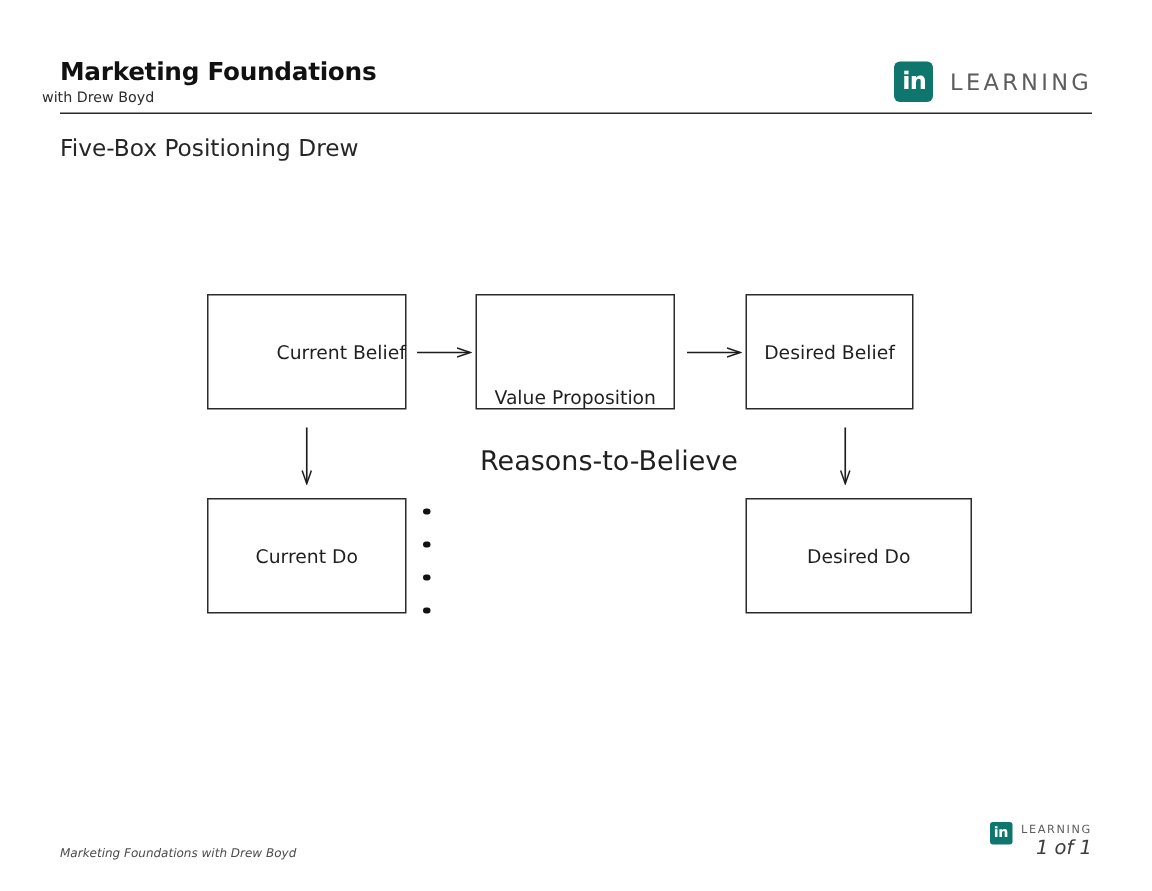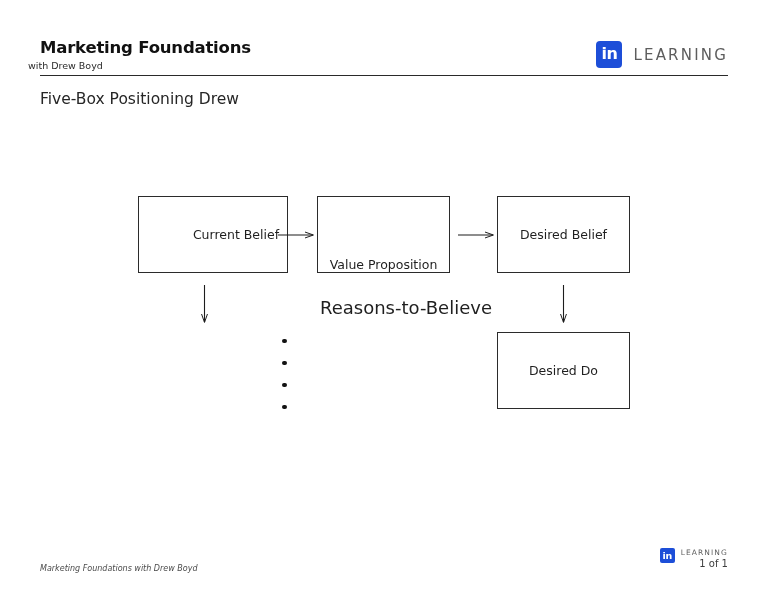--- a/index.html
+++ b/index.html
@@ -56,21 +56,21 @@
   .li-lockup {
     position: absolute;
     display: flex;
     align-items: center;
   }
   .li-lockup.top {
     right: 40px;
     top: 41px;
   }
   .li-badge {
-    background: #1d4ed8;
+    background: #0f766e;
     color: #ffffff;
     display: flex;
     align-items: center;
     justify-content: center;
     font-weight: bold;
     line-height: 1;
   }
   .li-lockup.top .li-badge {
     width: 26px;
     height: 26px;
@@ -117,25 +117,25 @@
     align-items: center;
     justify-content: center;
     box-sizing: border-box;
   }
   .node-label {
     font-size: 12.5px;
     color: #1f1f1f;
     white-space: nowrap;
   }
 
-  .box-current-belief   { left: 138px; top: 196px; width: 150px; height: 77px; padding-left: 46px; }
+  .box-current-belief   { left: 138px; top: 196px; width: 133px; height: 77px; padding-left: 46px; }
   .box-value-prop       { left: 317px; top: 196px; width: 133px; height: 77px; align-items: flex-end; }
-  .box-desired-belief   { left: 497px; top: 196px; width: 133px; height: 77px; }
+  .box-desired-belief   { left: 497px; top: 196px; width: 112px; height: 77px; }
   .box-current-do       { left: 138px; top: 332px; width: 133px; height: 77px; }
-  .box-desired-do       { left: 497px; top: 332px; width: 133px; height: 77px; }
+  .box-desired-do       { left: 497px; top: 332px; width: 151px; height: 77px; }
 
   
   .arrow-layer {
     position: absolute;
     left: 0; top: 0;
     width: 768px; height: 594px;
   }
 
   .rtb-caption {
     position: absolute;
@@ -203,22 +203,23 @@
     align-items: flex-end;
   }
   .footer-word {
     color: #5d5d5d;
     font-size: 7.5px;
     letter-spacing: 1.1px;
     line-height: 1.25;
   }
   .footer-page {
     color: #3d3d3d;
-    font-size: 10px;
+    font-size: 13px;
     line-height: 1.35;
+    font-style: italic;
   }
 </style>
 </head>
 <body>
 
 <div class="slide">
 
   <div class="header-title">Marketing Foundations</div>
 
   <div class="header-subtitle">with Drew Boyd</div>
@@ -239,20 +240,23 @@
     </div>
 
     <div class="node-box box-value-prop">
       <span class="node-label">Value Proposition</span>
     </div>
 
     <div class="node-box box-desired-belief">
       <span class="node-label">Desired Belief</span>
     </div>
 
+    <div class="node-box box-current-do">
+      <span class="node-label">Current Do</span>
+    </div>
 
     <div class="node-box box-desired-do">
       <span class="node-label">Desired Do</span>
     </div>
 
     <svg class="arrow-layer" viewBox="0 0 768 594">
       <defs>
         <marker id="ah" markerWidth="9" markerHeight="9" refX="7.6" refY="3.2" orient="auto" markerUnits="strokeWidth">
           <path d="M0,0.4 L8,3.2 L0,6.0" fill="none" stroke="#1d1d1d" stroke-width="0.9"></path>
         </marker>

